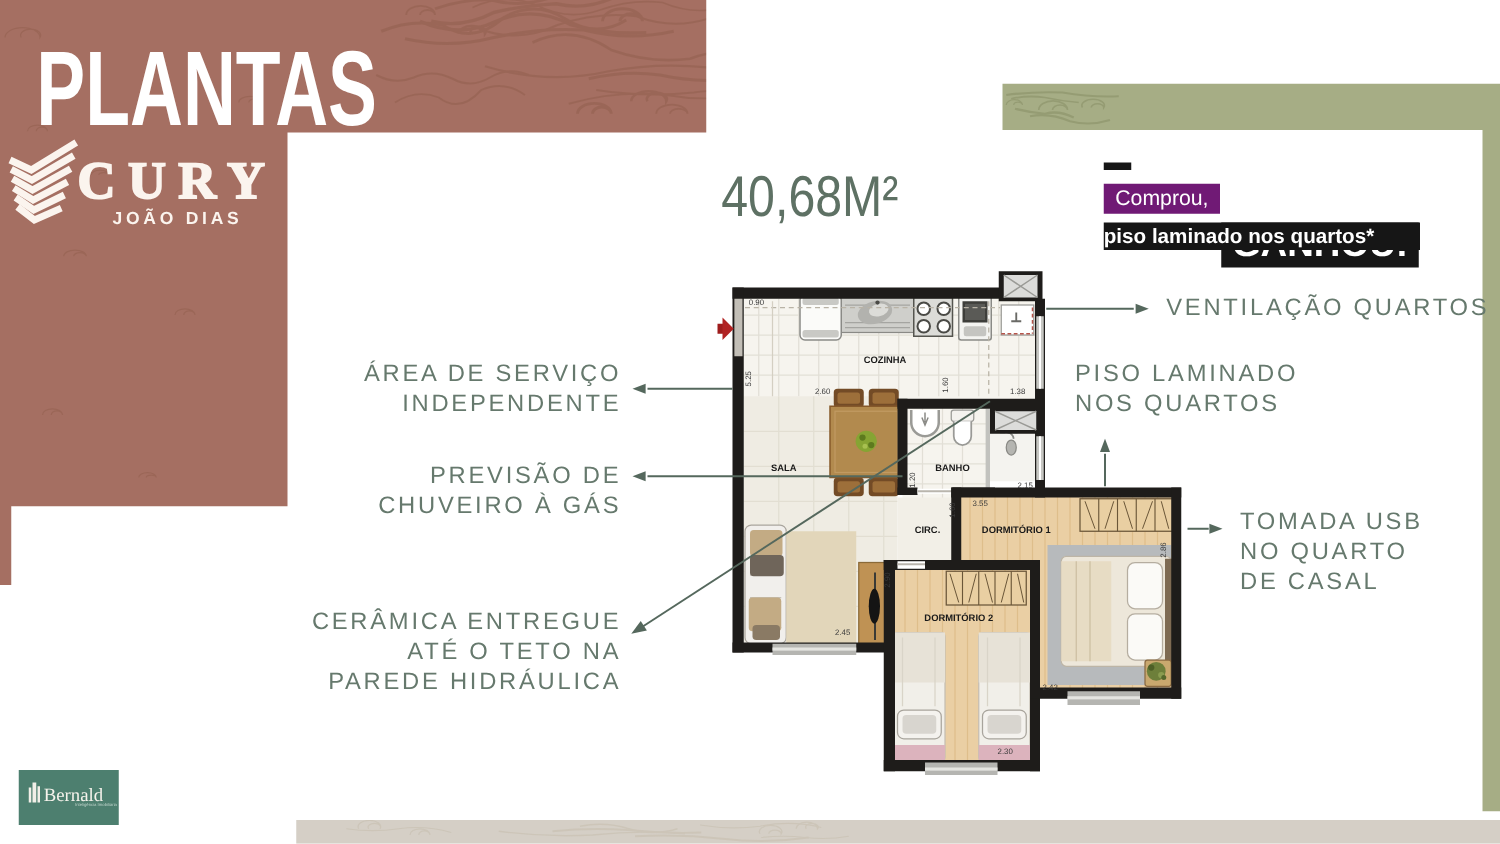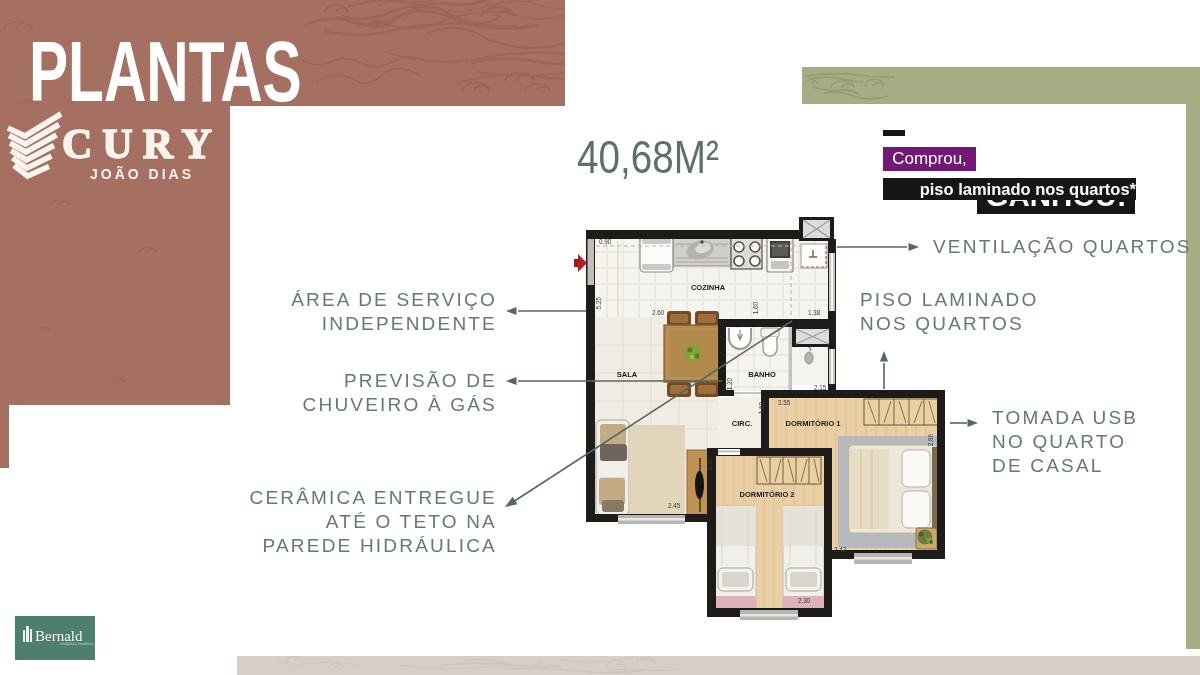--- a/index.html
+++ b/index.html
@@ -102,21 +102,21 @@
 </svg>
 
 <div class="abs" style="left:577px;top:130px;color:#5e7164;font-size:46px;letter-spacing:0px;transform:scaleX(0.84);transform-origin:0 0;white-space:nowrap;">40,68M²</div>
 
 <div class="abs" style="left:883px;top:130px;width:22px;height:6px;background:#161616;"></div>
 
 <div class="abs" style="left:883px;top:147px;width:93px;height:24px;background:#701a75;color:#fff;font-size:17px;line-height:24px;text-align:center;">Comprou,</div>
 
 <div class="abs" style="left:977px;top:138px;width:158px;height:36px;background:#161616;color:#fff;font-size:29.5px;font-weight:700;line-height:36px;text-align:center;margin-top:40px;">GANHOU:</div>
 
-<div class="abs" style="left:883px;top:178px;width:253px;height:22px;background:#161616;color:#fff;font-size:16.5px;font-weight:700;line-height:22px;text-align:right;">piso laminado nos quartos*</div>
+<div class="abs" style="left:883px;top:178px;width:253px;height:22px;background:#161616;color:#fff;font-size:16.5px;font-weight:700;line-height:22px;text-align:left;">piso laminado nos quartos*</div>
 
 <div class="abs callout" style="left:197px;top:288px;width:300px;text-align:right;">ÁREA DE SERVIÇO<br>INDEPENDENTE</div>
 
 <div class="abs callout" style="left:197px;top:486px;width:300px;text-align:right;">CERÂMICA ENTREGUE<br>ATÉ O TETO NA<br>PAREDE HIDRÁULICA</div>
 
 <div class="abs callout" style="left:197px;top:369px;width:300px;text-align:right;">PREVISÃO DE<br>CHUVEIRO À GÁS</div>
 
 <div class="abs callout" style="left:933px;top:235px;">VENTILAÇÃO QUARTOS</div>
 
 <div class="abs callout" style="left:860px;top:288px;">PISO LAMINADO<br>NOS QUARTOS</div>

